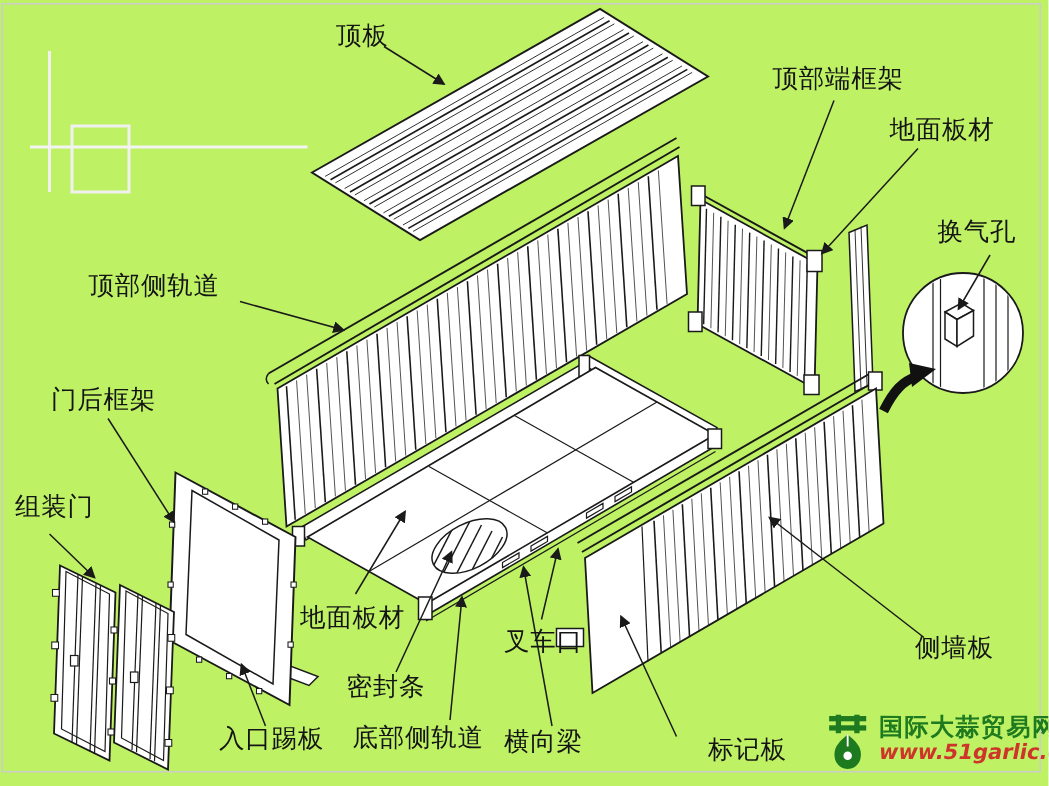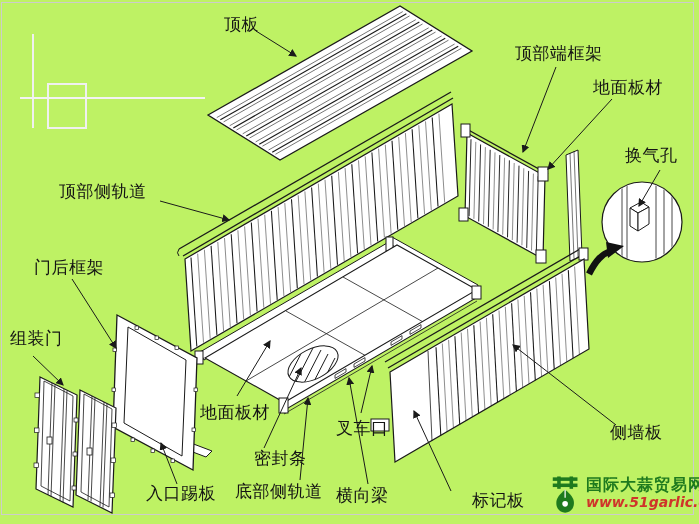--- a/index.html
+++ b/index.html
@@ -294,21 +294,21 @@
   </svg>
 
   <div class="lbl" style="left:224px;top:16px;">顶板</div>
   <div class="lbl" style="left:515px;top:45px;">顶部端框架</div>
   <div class="lbl" style="left:593px;top:79px;">地面板材</div>
   <div class="lbl" style="left:625px;top:147px;">换气孔</div>
   <div class="lbl" style="left:59px;top:183px;">顶部侧轨道</div>
   <div class="lbl" style="left:18px;top:259px;margin-left:16px;">门后框架</div>
   <div class="lbl" style="left:10px;top:330px;">组装门</div>
   <div class="lbl" style="left:200px;top:404px;">地面板材</div>
-  <div class="lbl" style="left:231px;top:450px;margin-left:23px;">密封条</div>
+  <div class="lbl" style="left:231px;top:450px;">密封条</div>
   <div class="lbl" style="left:146px;top:485px;">入口踢板</div>
   <div class="lbl" style="left:235px;top:483px;font-family:Liberation Serif, serif;">底部侧轨道</div>
   <div class="lbl" style="left:336px;top:487px;">横向梁</div>
   <div class="lbl" style="left:336px;top:420px;">叉车口</div>
   <div class="lbl" style="left:436px;top:492px;margin-left:36px;">标记板</div>
   <div class="lbl" style="left:610px;top:424px;">侧墙板</div>
 
   <div class="logo">
     <svg width="30" height="38" viewBox="0 0 34 42">
       <rect x="2" y="1" width="28" height="4" fill="#1e7a1e"></rect>

